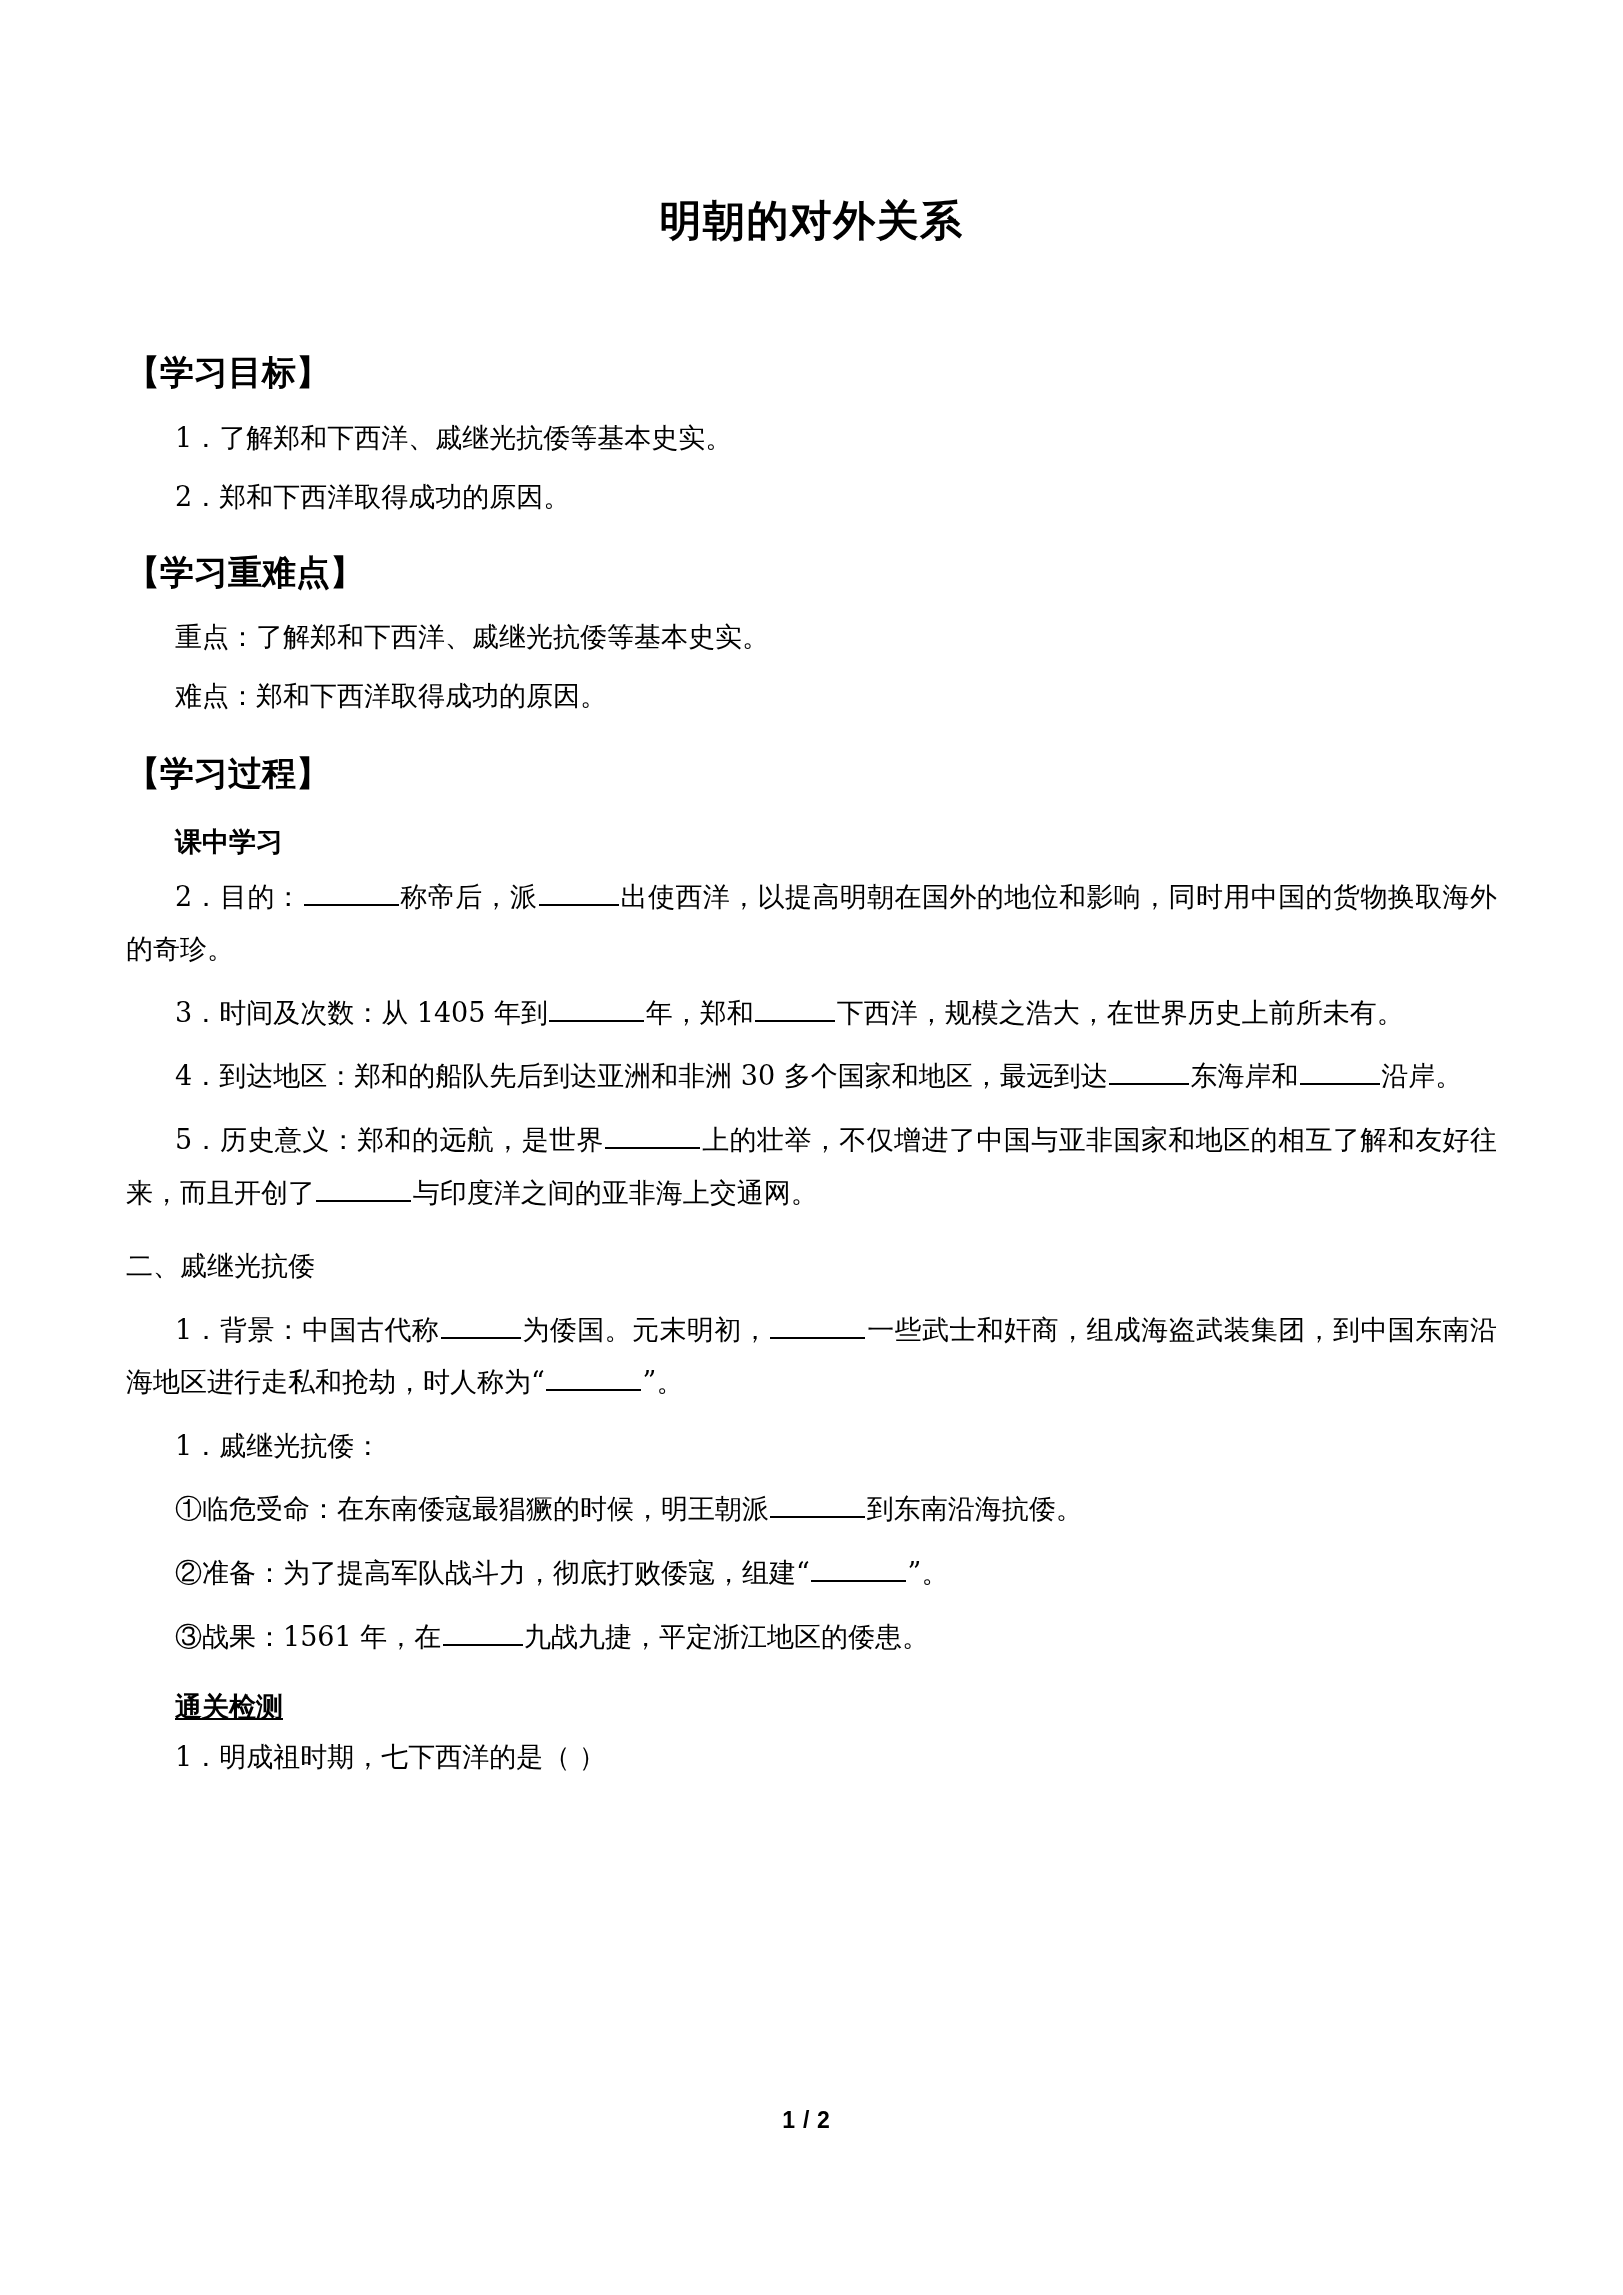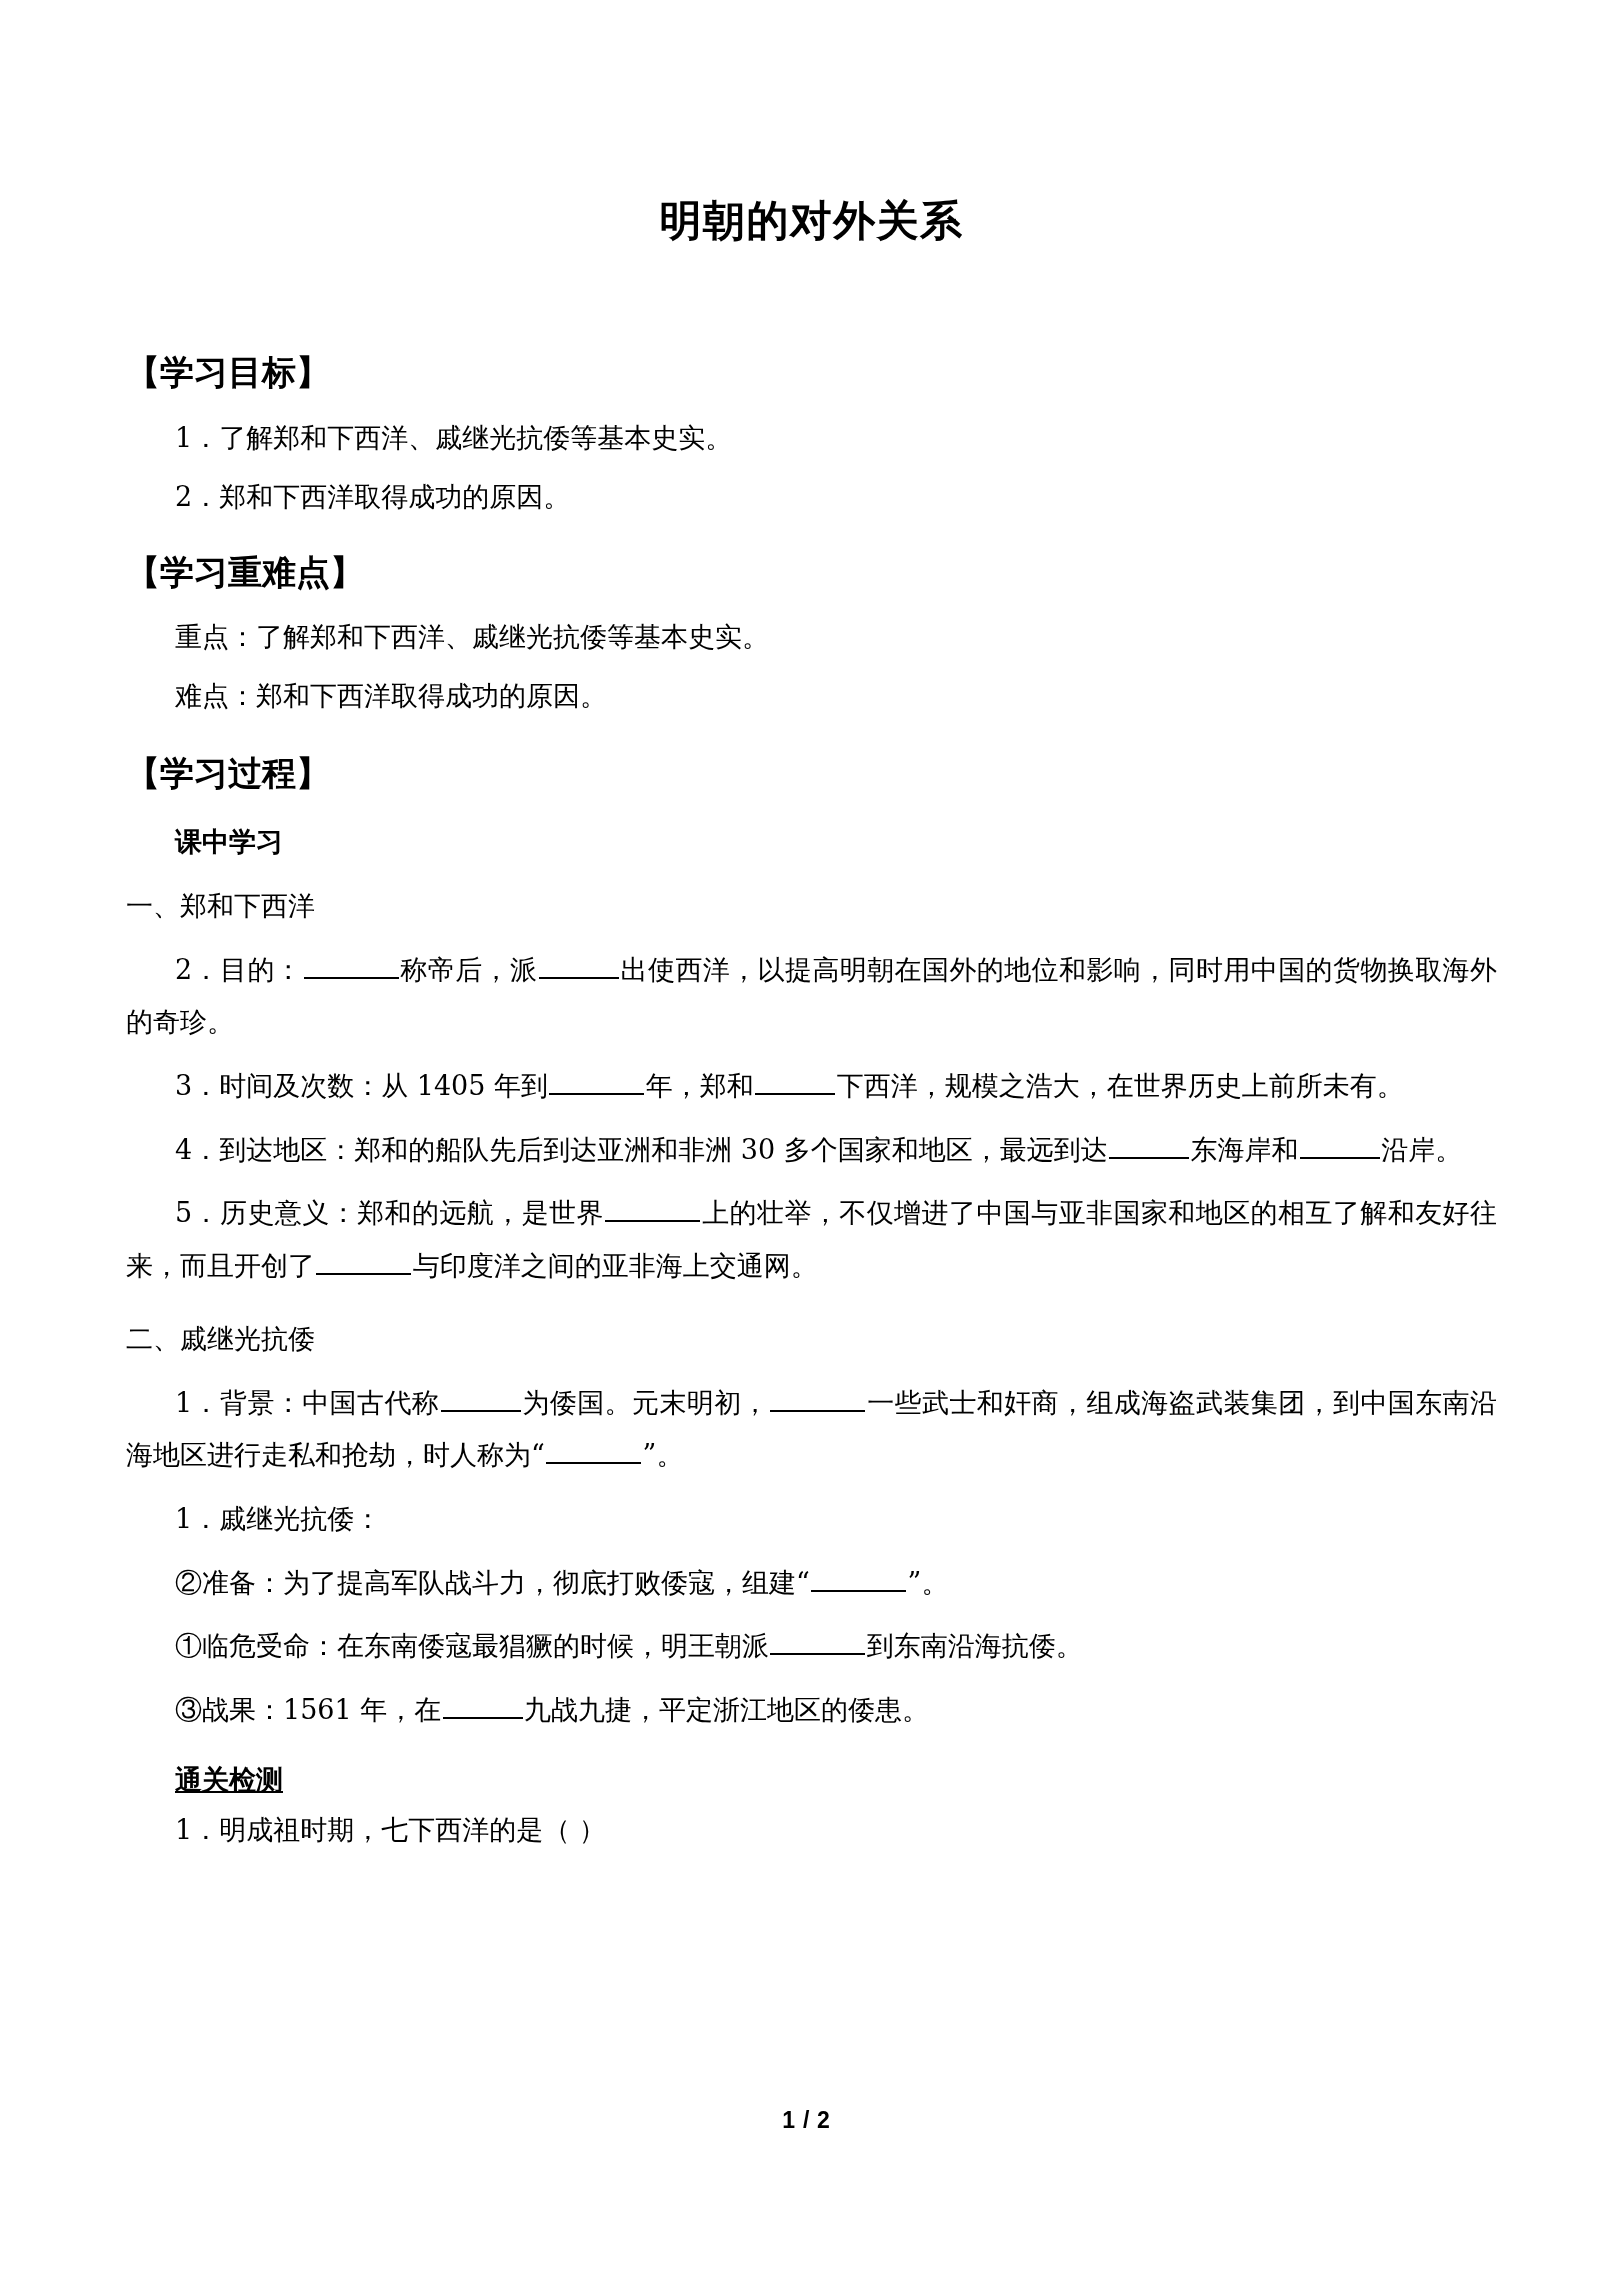--- a/index.html
+++ b/index.html
@@ -111,40 +111,39 @@
   <p class="p tight">2．郑和下西洋取得成功的原因。</p>
 
   <div class="section-head sh-keypts">【学习重难点】</div>
   <p class="p gap-goal">重点：了解郑和下西洋、戚继光抗倭等基本史实。</p>
   <p class="p tight">难点：郑和下西洋取得成功的原因。</p>
 
   <div class="section-head sh-process">【学习过程】</div>
 
   <div class="subhead sub-inclass">课中学习</div>
 
-  <p class="p level1">一、郑和下西洋</p>
 
 
   <p class="p"><span>2．目的：</span><span class="blank b-md"></span><span>称帝后，派</span><span class="blank b-sm"></span><span>出使西洋，以提高明朝在国外的地位和影响，同时用中国的货物换取海外的奇珍。</span></p>
 
   <p class="p"><span>3．时间及次数：从 1405 年到</span><span class="blank b-md"></span><span>年，郑和</span><span class="blank b-sm"></span><span>下西洋，规模之浩大，在世界历史上前所未有。</span></p>
 
   <p class="p"><span>4．到达地区：郑和的船队先后到达亚洲和非洲 30 多个国家和地区，最远到达</span><span class="blank b-sm"></span><span>东海岸和</span><span class="blank b-sm"></span><span>沿岸。</span></p>
 
   <p class="p"><span>5．历史意义：郑和的远航，是世界</span><span class="blank b-md"></span><span>上的壮举，不仅增进了中国与亚非国家和地区的相互了解和友好往来，而且开创了</span><span class="blank b-md"></span><span>与印度洋之间的亚非海上交通网。</span></p>
 
   <p class="p level1 tight">二、戚继光抗倭</p>
 
   <p class="p"><span>1．背景：中国古代称</span><span class="blank b-sm"></span><span>为倭国。元末明初，</span><span class="blank b-md"></span><span>一些武士和奸商，组成海盗武装集团，到中国东南沿海地区进行走私和抢劫，时人称为“</span><span class="blank b-md"></span><span>”。</span></p>
 
   <p class="p">1．戚继光抗倭：</p>
 
+  <p class="p"><span>①临危受命：在东南倭寇最猖獗的时候，明王朝派</span><span class="blank b-md"></span><span>到东南沿海抗倭。</span></p>
+
   <p class="p"><span>②准备：为了提高军队战斗力，彻底打败倭寇，组建“</span><span class="blank b-md"></span><span>”。</span></p>
-
-  <p class="p"><span>①临危受命：在东南倭寇最猖獗的时候，明王朝派</span><span class="blank b-md"></span><span>到东南沿海抗倭。</span></p>
 
   <p class="p"><span>③战果：1561 年，在</span><span class="blank b-sm"></span><span>九战九捷，平定浙江地区的倭患。</span></p>
 
   <div class="subhead sub-check">通关检测</div>
   <p class="p tight">1．明成祖时期，七下西洋的是（       ）</p>
 
   <div class="footer">1 / 2</div>
 
 </div>
 

